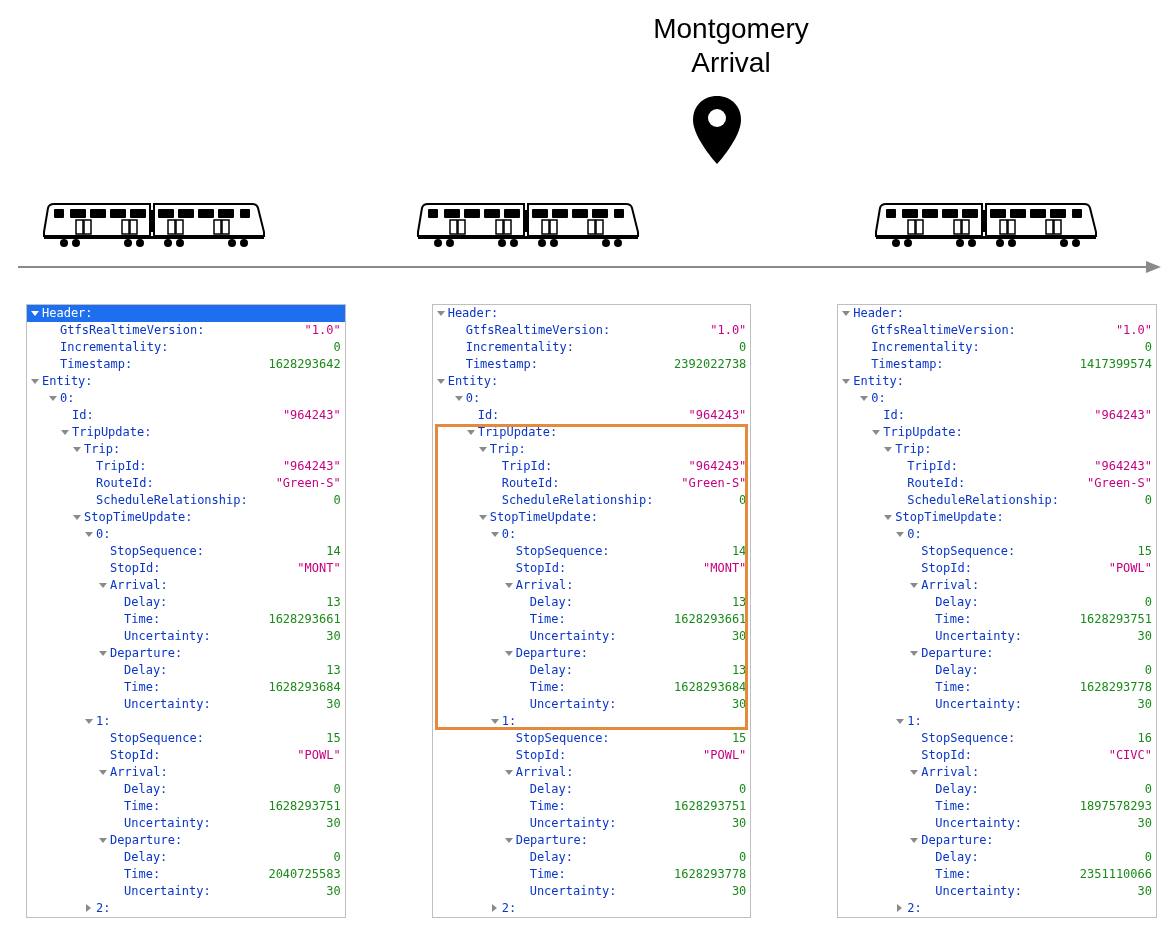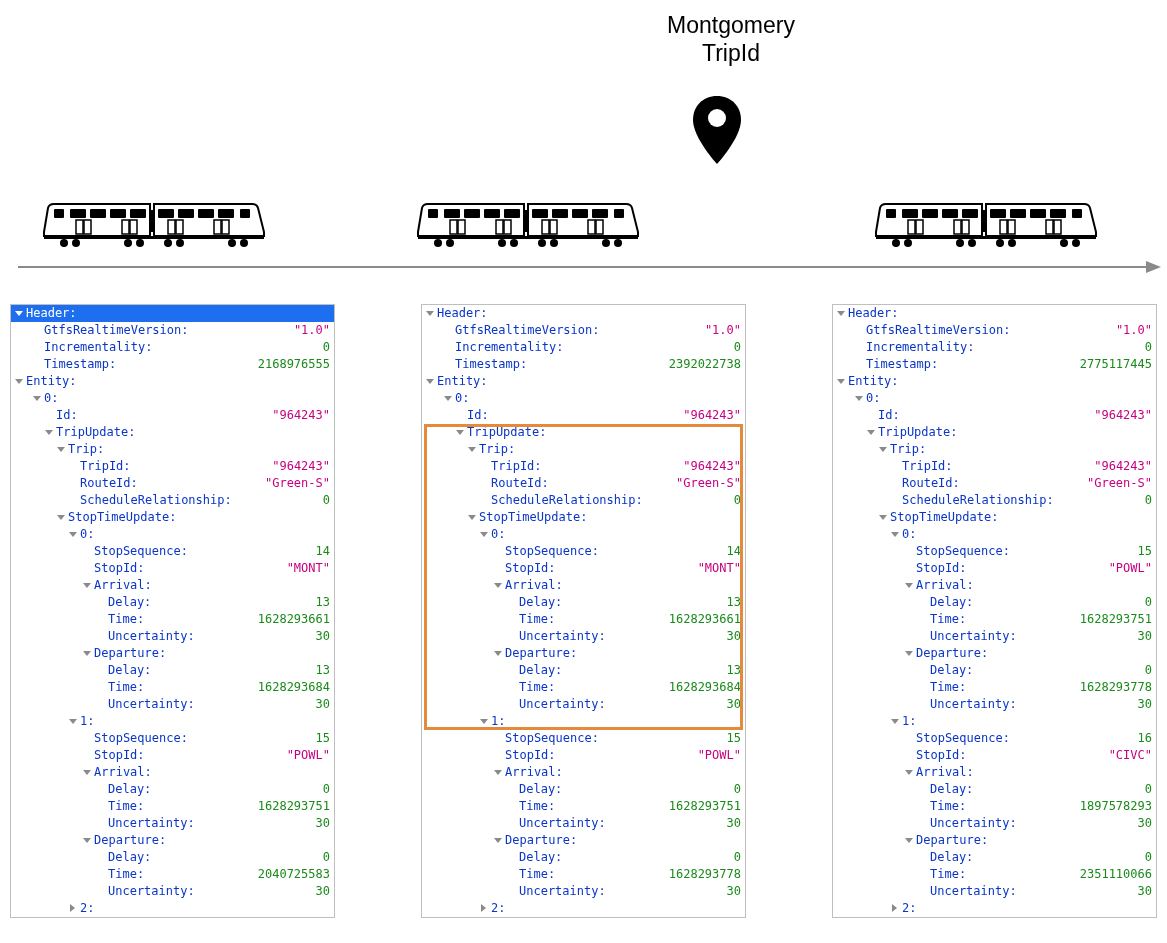--- a/index.html
+++ b/index.html
@@ -4,21 +4,21 @@
 <style>
   * { box-sizing: border-box; }
   html, body { margin: 0; padding: 0; font-family: "Helvetica Neue", Arial, sans-serif; background: #fff; }
   body { width: 1167px; }
 
   .station-label {
     position: absolute;
     top: 12px;
     left: 0; right: 0;
     text-align: center;
-    font-size: 23px;
+    font-size: 28px;
     line-height: 1.2;
   }
   .station-label .line1, .station-label .line2 { display: block; }
   .station-label-wrap { margin-left: 295px; }
 
   .pin {
     position: absolute;
     top: 96px;
     left: 717px;
     transform: translateX(-50%);
@@ -45,21 +45,21 @@
     top: 260px;
     left: 18px;
     right: 6px;
     height: 0;
   }
   .track-line svg { display: block; }
 
   .panels {
     position: absolute;
     top: 304px;
-    left: 10px;
+    left: 26px;
     right: 10px;
     display: flex;
     gap: 86px;
   }
   .panel {
     border: 1px solid #bfbfbf;
     width: 330px;
     font-family: Menlo, Consolas, monospace;
     font-size: 12px;
     line-height: 17px;
@@ -125,21 +125,21 @@
   .container { position: relative; width: 1167px; height: 943px; }
 </style>
 </head>
 <body>
 
 <div class="container">
 
   <div class="station-label">
     <div class="station-label-wrap">
       <span class="line1">Montgomery</span>
-      <span class="line2">TripId</span>
+      <span class="line2">Arrival</span>
     </div>
   </div>
 
   <div class="pin">
     <svg width="52" height="70" viewBox="0 0 52 70">
       <path d="M26 0 C12 0 2 10 2 24 C2 42 26 68 26 68 C26 68 50 42 50 24 C50 10 40 0 26 0 Z" fill="#000"></path>
       <circle cx="26" cy="22" r="9" fill="#fff"></circle>
     </svg>
   </div>
 
@@ -298,21 +298,21 @@
         <div class="row ">
     <span class="indent i2"></span>
           <span class="nocaret"></span>
           <span class="key">Incrementality:</span>
           <span class="val num">0</span>
   </div>
         <div class="row ">
     <span class="indent i2"></span>
           <span class="nocaret"></span>
           <span class="key">Timestamp:</span>
-          <span class="val num">2168976555</span>
+          <span class="val num">1628293642</span>
   </div>
         <div class="row ">
     <span class="indent i0"></span>
           <span class="caret down"></span>
           <span class="key">Entity:</span>
   </div>
         <div class="row ">
     <span class="indent i2"></span>
           <span class="caret down"></span>
           <span class="key">0:</span>
@@ -709,21 +709,21 @@
         <div class="row ">
     <span class="indent i2"></span>
           <span class="nocaret"></span>
           <span class="key">Incrementality:</span>
           <span class="val num">0</span>
   </div>
         <div class="row ">
     <span class="indent i2"></span>
           <span class="nocaret"></span>
           <span class="key">Timestamp:</span>
-          <span class="val num">2775117445</span>
+          <span class="val num">1417399574</span>
   </div>
         <div class="row ">
     <span class="indent i0"></span>
           <span class="caret down"></span>
           <span class="key">Entity:</span>
   </div>
         <div class="row ">
     <span class="indent i2"></span>
           <span class="caret down"></span>
           <span class="key">0:</span>

